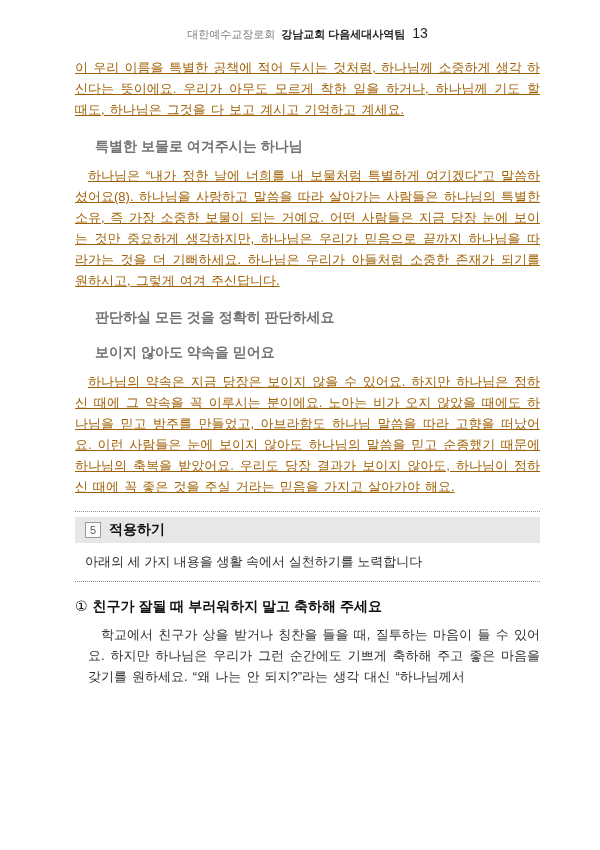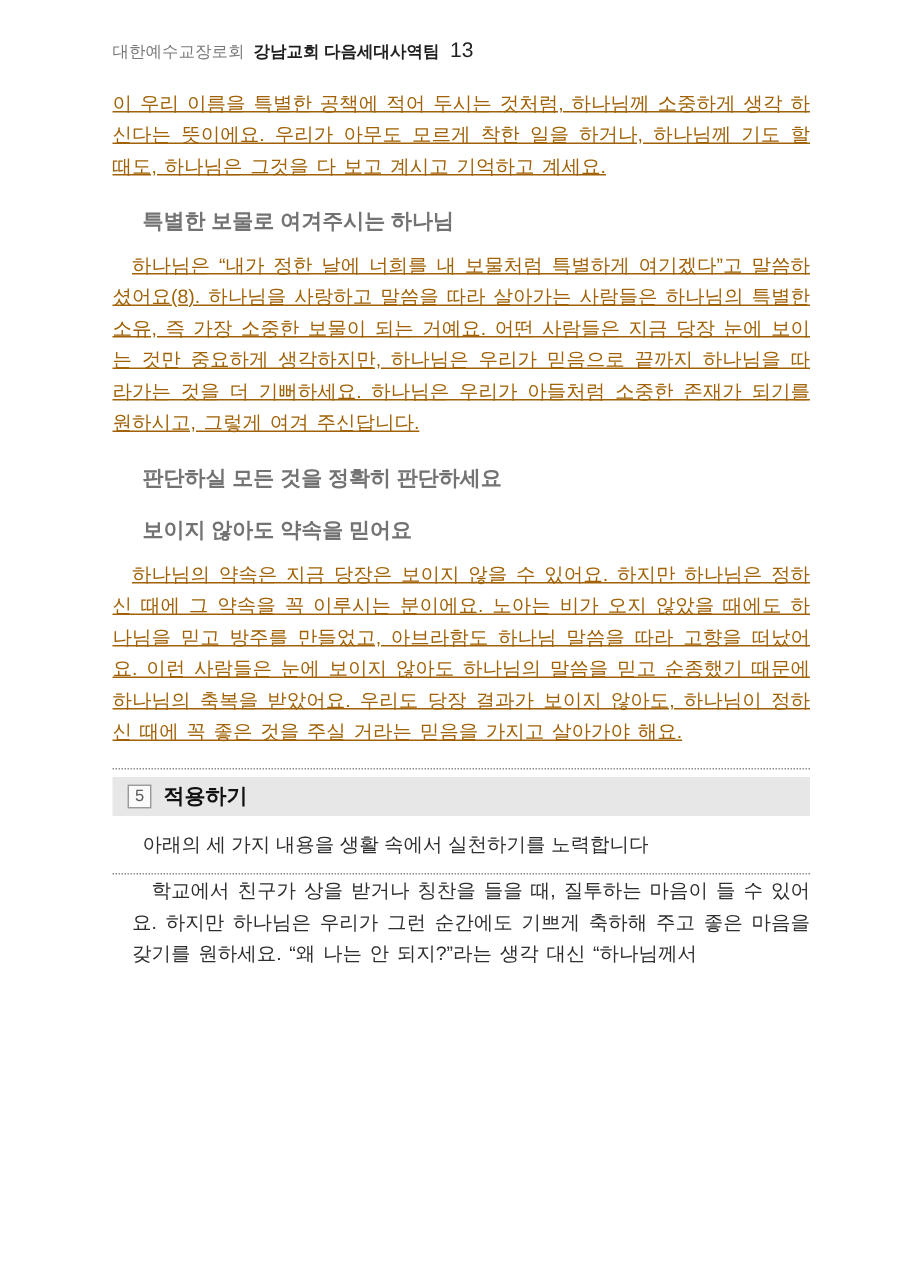--- a/index.html
+++ b/index.html
@@ -12,21 +12,21 @@
     width: 600px;
     height: 850px;
     background: #ffffff;
     box-sizing: border-box;
     padding: 26px 60px 0 75px;
     overflow: hidden;
     font-family: "Liberation Sans", "DejaVu Sans", sans-serif;
     color: #2e2e2e;
   }
   .doc-header {
-    text-align: left;
+    text-align: center;
     font-size: 11px;
     line-height: 14px;
     color: #7a7a7a;
     margin: 0 0 16px 0;
     white-space: nowrap;
   }
   .doc-header .church {
     font-weight: bold;
     color: #1f1f1f;
     margin-left: 6px;
@@ -83,21 +83,21 @@
     flex: 0 0 auto;
   }
   .apply-title {
     font-weight: bold;
     font-size: 14px;
     color: #111111;
   }
   .apply-intro {
     font-size: 13px;
     line-height: 20px;
-    margin: 9px 0 0 20px;
+    margin: 9px 0 0 10px;
     color: #2e2e2e;
   }
   .item-heading {
     font-size: 14px;
     font-weight: bold;
     color: #111111;
     margin: 14px 0 8px 0;
     line-height: 20px;
   }
   .item-heading .marker {
@@ -134,15 +134,18 @@
   <p class="body-para indent-first">하나님의 약속은 지금 당장은 보이지 않을 수 있어요. 하지만 하나님은 정하신 때에 그 약속을 꼭 이루시는 분이에요. 노아는 비가 오지 않았을 때에도 하나님을 믿고 방주를 만들었고, 아브라함도 하나님 말씀을 따라 고향을 떠났어요. 이런 사람들은 눈에 보이지 않아도 하나님의 말씀을 믿고 순종했기 때문에 하나님의 축복을 받았어요. 우리도 당장 결과가 보이지 않아도, 하나님이 정하신 때에 꼭 좋은 것을 주실 거라는 믿음을 가지고 살아가야 해요.</p>
 
   <div class="apply-block">
     <div class="apply-banner">
       <span class="num-badge">5</span>
       <span class="apply-title">적용하기</span>
     </div>
     <p class="apply-intro">아래의 세 가지 내용을 생활 속에서 실천하기를 노력합니다</p>
   </div>
 
+  <div class="item-heading">
+    <span class="marker">①</span><span>친구가 잘될 때 부러워하지 말고 축하해 주세요</span>
+  </div>
   <p class="item-body">학교에서 친구가 상을 받거나 칭찬을 들을 때, 질투하는 마음이 들 수 있어요. 하지만 하나님은 우리가 그런 순간에도 기쁘게 축하해 주고 좋은 마음을 갖기를 원하세요. “왜 나는 안 되지?”라는 생각 대신 “하나님께서</p>
 
 </div>
 
 </body></html>

